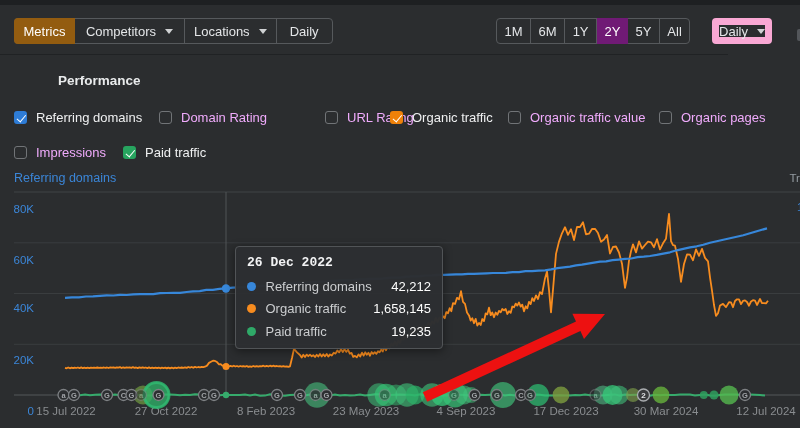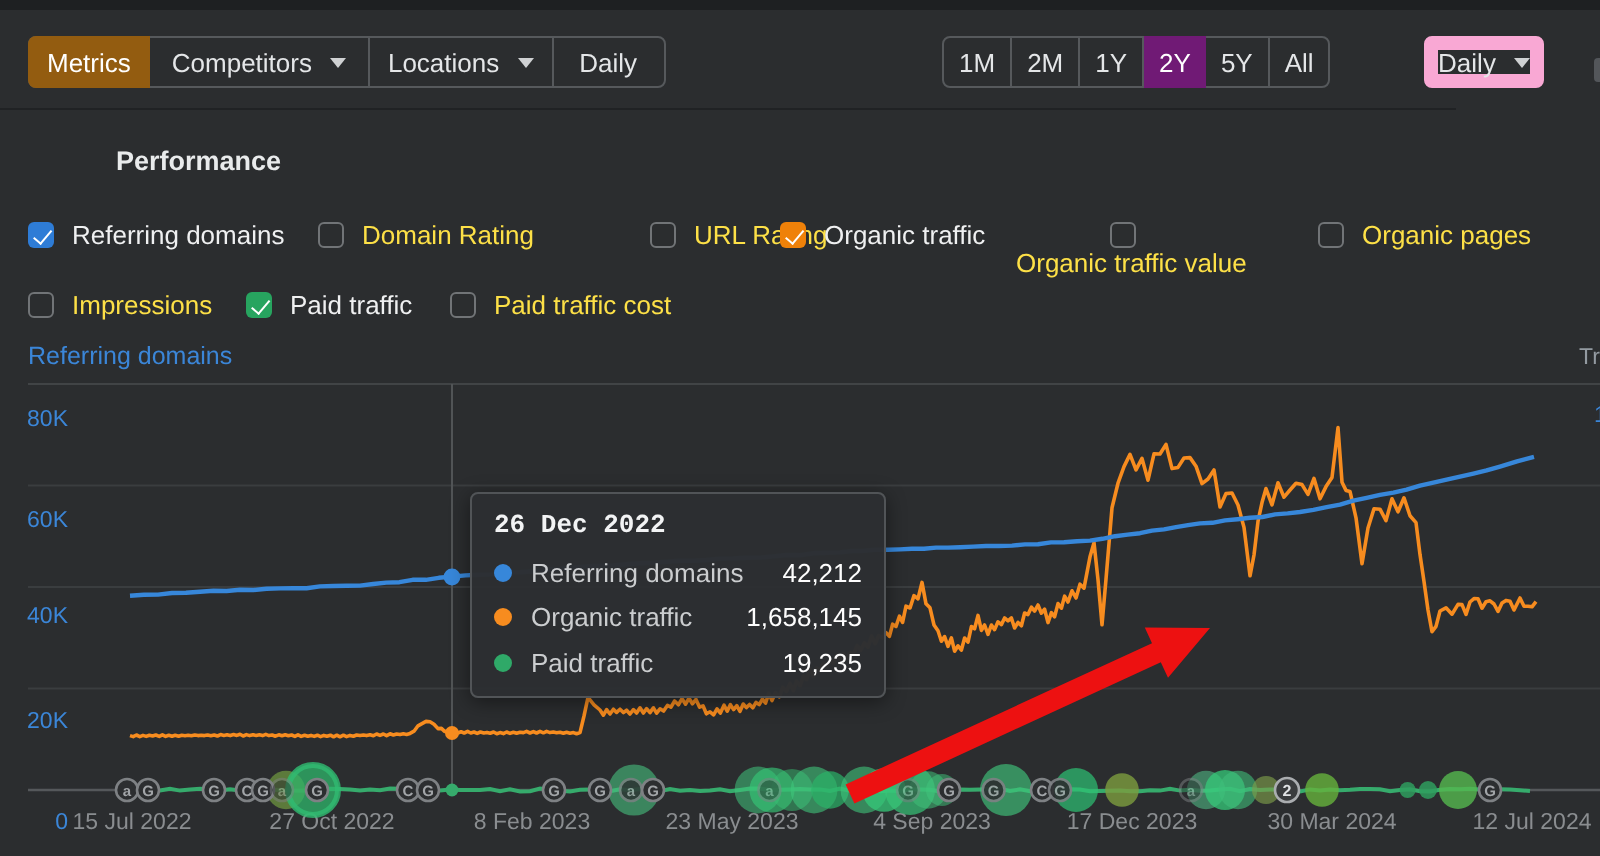--- a/index.html
+++ b/index.html
@@ -14,42 +14,42 @@
 .seg .active { background:#935c10; color:#fff; margin:-1px 0 -1px -1px; height:26px; border-right:none; border-radius:4px 0 0 4px; padding:0 9.5px; }
 .seg .active2 { background:#701a75; color:#fff; margin:-1px 0; height:26px; border-right:none; }
 .caret { display:inline-block; width:0; height:0; border-left:4.5px solid transparent; border-right:4.5px solid transparent; border-top:5px solid #cfd1d3; margin-left:9px; }
 .dailybtn { position:absolute; left:712px; top:13px; width:60px; height:26px; border:7px solid #f9a8d4; border-radius:4px; display:flex; align-items:center; justify-content:center; color:#e4e6e8; font-size:13px; }
 .rdots { position:absolute; left:797px; top:24px; width:3px; height:12px; background:#53565a; border-radius:2px 0 0 2px; }
 .perf { position:absolute; left:14px; top:73px; font-size:13.5px; font-weight:bold; color:#e9ebec;padding-left:44px; }
 .cbitem { position:absolute; height:14px; display:flex; align-items:center; }
 .cb { width:13px; height:13px; border-radius:3px; border:1px solid #717477; margin-right:9px; position:relative; flex:none; }
 .cb.ck { border:none; }
 .cb.ck:after { content:""; position:absolute; left:4.5px; top:1.5px; width:4px; height:7.5px; border:solid #fff; border-width:0 1.8px 1.8px 0; transform:rotate(40deg); }
-.lbl { font-size:13px; color:#fde047; white-space:nowrap; }
+.lbl { font-size:13px; color:#f0abfc; white-space:nowrap; }
 .lbl.on { color:#eff0f1; }
 .tooltip { position:absolute; left:235px; top:246px; width:208px; height:103px; background:rgba(45,47,50,0.985); border:1px solid #515457; border-radius:4px; box-shadow:0 2px 10px rgba(0,0,0,0.45); padding:8px 11px 0 11px; z-index:5; }
 .tt-title { font-size:13px; font-weight:bold; color:#f2f3f4; margin-bottom:5px;font-family:Liberation Mono, monospace; }
 .tt-row { display:flex; align-items:center; height:22.5px; font-size:13px; }
 .tt-dot { width:9px; height:9px; border-radius:50%; margin-right:9.5px; flex:none; }
 .tt-lbl { color:#cbcdcf; }
 .tt-val { margin-left:auto; color:#fdfdfd; }
 </style></head>
 <body>
 <div id="stage">
 <div class="topstrip"></div>
 <div class="toolbar">
   <div class="seg" style="left:14px; top:13px;">
     <div class="btn active">Metrics</div>
     <div class="btn">Competitors<span class="caret"></span></div>
     <div class="btn loc">Locations<span class="caret"></span></div>
     <div class="btn yrs">Daily</div>
   </div>
-  <div class="seg seg2" style="left:471px; top:13px;justify-content:flex-end;">
+  <div class="seg seg2" style="left:496px; top:13px;justify-content:flex-end;">
     <div class="btn">1M</div>
-        <div class="btn">2M</div>
+        <div class="btn">6M</div>
         <div class="btn">1Y</div>
     <div class="btn active2">2Y</div>
         <div class="btn">5Y</div>
         <div class="btn">All</div>
   </div>
   <div class="dailybtn">Daily<span class="caret"></span></div>
   <div class="rdots"></div>
 </div>
 <div class="perf">Performance</div>
 <div class="cbitem" style="left:14px; top:110.5px;">
@@ -61,39 +61,35 @@
       <span class="lbl">Domain Rating</span>
     </div>
 <div class="cbitem" style="left:285px; top:110.5px;padding-left:40px;">
       <span class="cb"></span>
       <span class="lbl">URL Rating</span>
     </div>
 <div class="cbitem" style="left:390px; top:110.5px;">
       <span class="cb ck" style="background:#ef8109"></span>
       <span class="lbl on">Organic traffic</span>
     </div>
-<div class="cbitem" style="left:508px; top:110.5px;flex-direction:column;">
+<div class="cbitem" style="left:508px; top:110.5px;">
       <span class="cb"></span>
       <span class="lbl">Organic traffic value</span>
     </div>
 <div class="cbitem" style="left:659px; top:110.5px;">
       <span class="cb"></span>
       <span class="lbl">Organic pages</span>
     </div>
 <div class="cbitem" style="left:14px; top:145.5px;">
       <span class="cb"></span>
       <span class="lbl">Impressions</span>
     </div>
 <div class="cbitem" style="left:123px; top:145.5px;">
       <span class="cb ck" style="background:#27a45f"></span>
       <span class="lbl on">Paid traffic</span>
-    </div>
-<div class="cbitem" style="left:225px; top:145.5px;">
-      <span class="cb"></span>
-      <span class="lbl">Paid traffic cost</span>
     </div>
 <svg width="800" height="428" viewBox="0 0 800 428" style="position:absolute;left:0;top:0">
 <line x1="14" y1="192" x2="800" y2="192" stroke="#414446" stroke-width="1"></line>
 <line x1="14" y1="242.8" x2="800" y2="242.8" stroke="#3a3d3f" stroke-width="1"></line>
 <line x1="14" y1="293.5" x2="800" y2="293.5" stroke="#3a3d3f" stroke-width="1"></line>
 <line x1="14" y1="344.3" x2="800" y2="344.3" stroke="#3a3d3f" stroke-width="1"></line>
 <line x1="14" y1="395" x2="800" y2="395" stroke="#55585b" stroke-width="1.2"></line>
 <line x1="226" y1="192" x2="226" y2="395" stroke="#515456" stroke-width="1"></line>
 <text x="14" y="182" font-size="12.5" fill="#3b86d8">Referring domains</text>
 <text x="789.5" y="182" font-size="11.5" fill="#939aa1">Tra</text>

